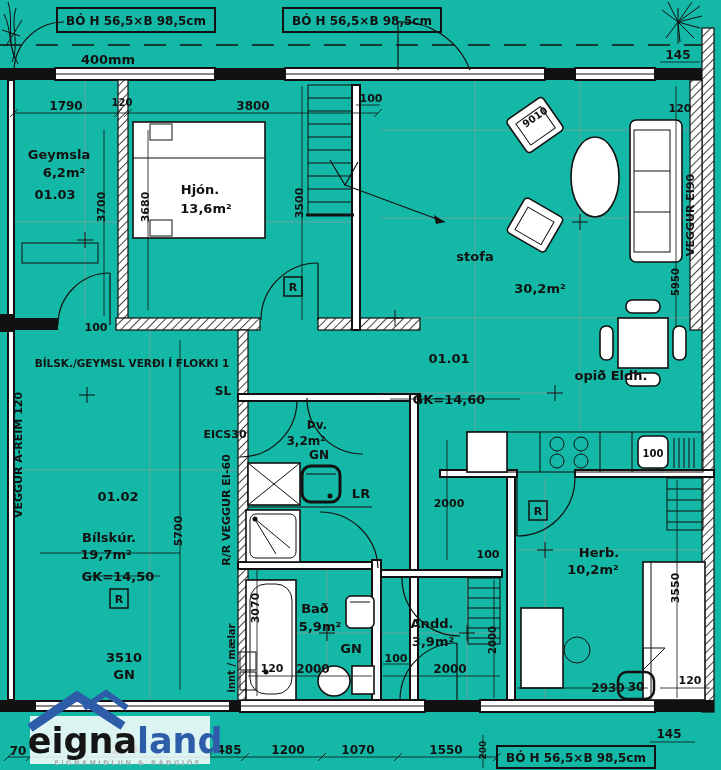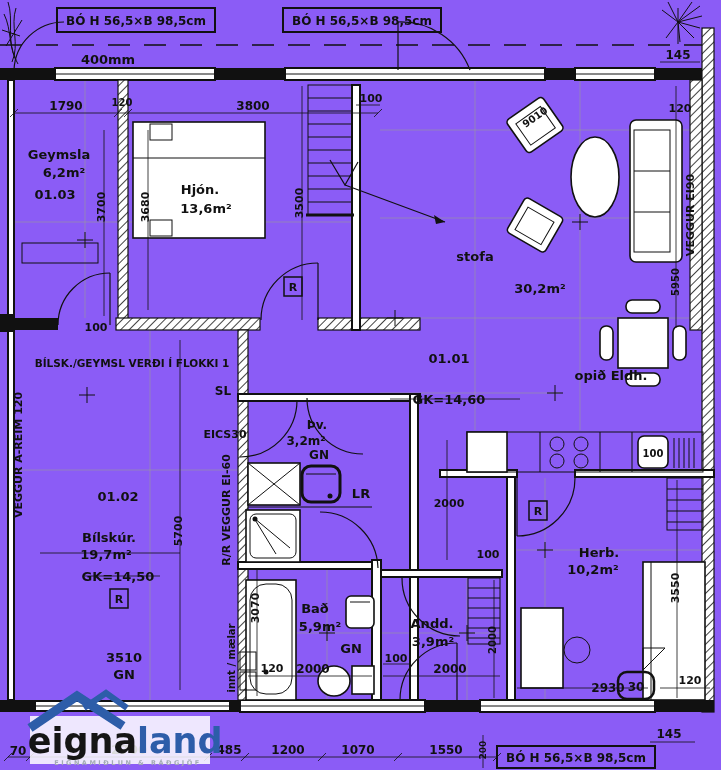--- a/index.html
+++ b/index.html
@@ -1,16 +1,16 @@
 <!DOCTYPE html>
 <html><head>
 <meta charset="utf-8">
 <style>
   html,body{margin:0;padding:0;background:#fff;}
-  .canvas{position:relative;width:721px;height:770px;background:#8b5cf6;overflow:hidden;
+  .canvas{position:relative;width:721px;height:770px;background:#14b8a6;overflow:hidden;
           font-family:"DejaVu Sans",sans-serif;}
   svg{position:absolute;left:0;top:0;}
   svg text{fill:#111;font-family:"DejaVu Sans",sans-serif;font-weight:600;}
   .t13{font-size:13px;} .t12{font-size:12px;} .t11{font-size:11px;} .t10{font-size:10px;} .t9{font-size:9px;}
   .ax{stroke:#9a9a9a;stroke-width:0.6;} 
   .ln{stroke:#111;fill:none;}
   .dim{stroke:#111;stroke-width:0.8;fill:none;}
   .fix{stroke:#111;stroke-width:1.6;fill:#fff;}
   .fixthin{stroke:#111;stroke-width:1;fill:none;}
   .door{stroke:#111;stroke-width:1.2;fill:none;}

